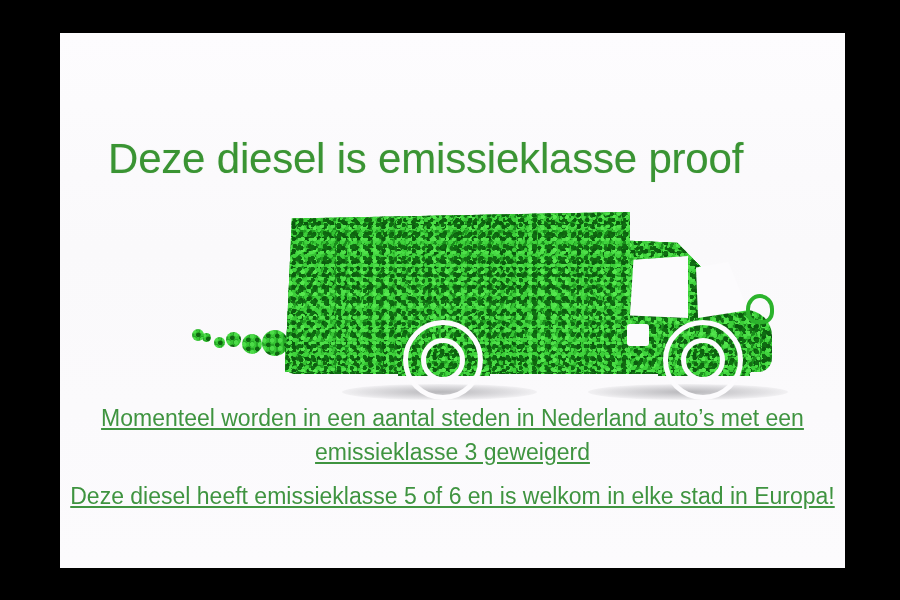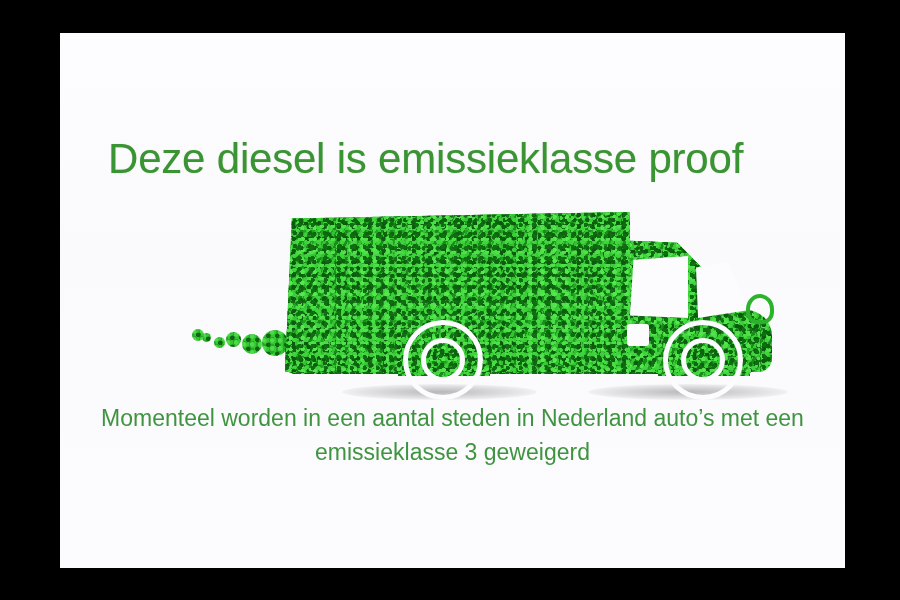--- a/index.html
+++ b/index.html
@@ -215,21 +215,21 @@
   #body-copy {
     position: absolute;
     left: 0;
     top: 368px;
     width: 785px;
     text-align: center;
     color: #3f9440;
     font-size: 23px;
     line-height: 34px;
   }
-  #body-copy .para { margin: 0; }
+  #body-copy .para { margin: 0; text-decoration: underline; }
   #body-copy .para-2 { margin-top: 10px; }
 </style>
 </head>
 <body>
 
 <div id="poster-frame">
 
   <div id="poster-panel">
 
     <div id="headline">Deze diesel is emissieklasse proof</div>
@@ -266,16 +266,17 @@
         <div class="grass wheel-inner wheel-hub-ring"></div>
       </div>
       <div class="wheel wheel-tyre-ring" id="wheel-front">
         <div class="grass wheel-inner wheel-hub-ring"></div>
       </div>
 
     </div>
 
     <div id="body-copy">
       <p class="para para-1">Momenteel worden in een aantal steden in Nederland auto’s met een emissieklasse 3 geweigerd</p>
+      <p class="para para-2">Deze diesel heeft emissieklasse 5 of 6 en is welkom in elke stad in Europa!</p>
     </div>
 
   </div>
 </div>
 
 </body></html>

